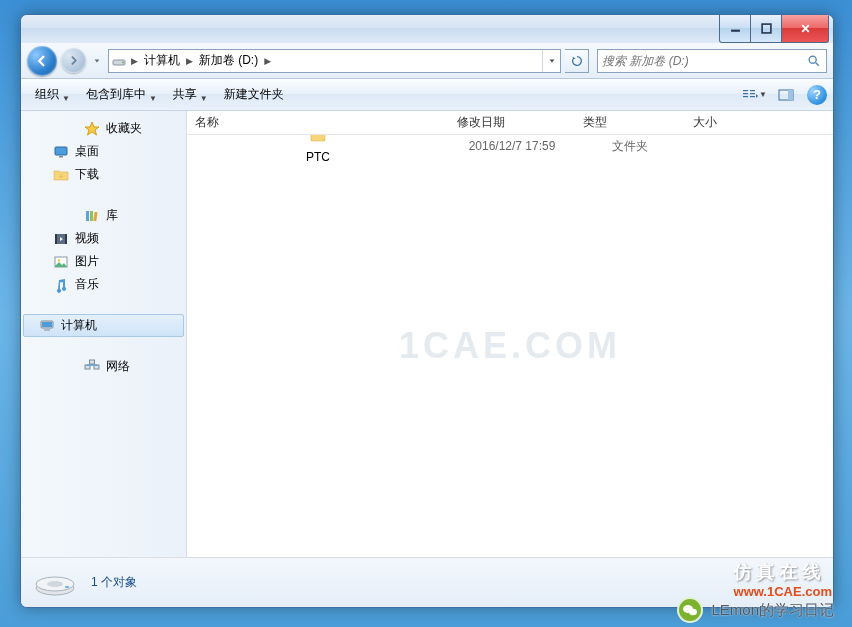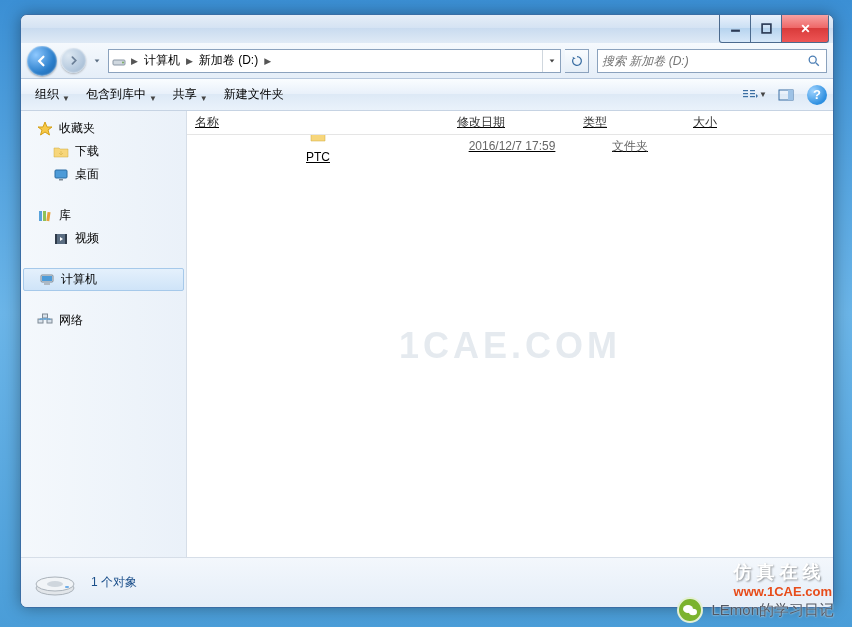--- a/index.html
+++ b/index.html
@@ -27,25 +27,25 @@
   .toolbar { height:32px; background:linear-gradient(to bottom,#fafdff,#e8f0fa 49%,#dde9f6 50%,#eaf2fb); border-bottom:1px solid #c6d3e3; display:flex; align-items:center; font-size:12px; padding:0 6px;}
   .tool-item { padding:4px 8px; display:flex; align-items:flex-end; gap:3px; border-radius:2px;}
   .tool-drop { font-size:8px; color:#444; }
   .tool-spacer { flex:1; }
   .view-btns { display:flex; gap:2px; align-items:center;}
   .view-btn { width:30px; height:22px; border:1px solid transparent; display:flex; align-items:center; justify-content:center; border-radius:2px;}
   .help-btn { width:20px;height:20px;border-radius:50%;background:radial-gradient(circle at 30% 30%,#9fd3ff,#2d8fe0 70%);display:flex;align-items:center;justify-content:center;color:#fff;font-weight:bold;font-size:13px;margin-left:6px;}
   .body { flex:1; display:flex; background:#fff; min-height:0;}
   .sidebar { width:166px; background:linear-gradient(to right,#f4f8fc,#eaf1f9); border-right:1px solid #d6dee8; overflow:auto; font-size:12px; padding:6px 0;}
   .side-group { margin-bottom:18px; }
-  .side-head { display:flex; align-items:center; gap:6px; padding:3px 8px 3px 16px; font-size:12px;}
+  .side-head { display:flex; align-items:center; gap:6px; padding:3px 8px 3px 16px; font-size:12px;margin-left:47px;}
   .side-item { display:flex; align-items:center; gap:6px; padding:3px 8px 3px 32px;}
   .side-item.sel { background:linear-gradient(to bottom,#e4f0fc,#cfe4f8); border:1px solid #a6c9ea; border-radius:2px; padding:2px 7px 2px 31px; margin:0 2px;}
   .ico { width:16px; height:16px; display:inline-flex; align-items:center; justify-content:center; flex-shrink:0;}
-  .content { flex:1; display:flex; flex-direction:column; position:relative;text-decoration:underline;}
+  .content { flex:1; display:flex; flex-direction:column; position:relative;}
   .cols { display:flex; font-size:12px; color:#333; border-bottom:1px solid #e5e5e5; height:24px; align-items:center;}
   .col { padding:0 8px; border-right:1px solid transparent;}
   .col-name{width:262px;} .col-date{width:126px;} .col-type{width:110px;} .col-size{width:80px;}
   .rows { flex:1; overflow:auto; font-size:12px; position:relative;}
   .row { display:flex; align-items:center; height:22px; padding:0;}
   .cell { padding:0 8px; display:flex; align-items:center; gap:6px; overflow:hidden; white-space:nowrap;flex-direction:column;}
   .cell-name{width:262px;} .cell-date{width:126px; color:#666;} .cell-type{width:110px; color:#666;} .cell-size{width:80px;}
   .watermark { position:absolute; left:50%; top:50%; transform:translate(-50%,-50%); font-size:36px; font-weight:bold; color:rgba(150,170,190,.25); letter-spacing:4px; pointer-events:none;}
   .status { height:50px; background:linear-gradient(to bottom,#f3f7fc,#e5eef8); border-top:1px solid #d6dee8; display:flex; align-items:center; padding:4px 10px; font-size:12px; gap:12px;}
   .drive-ico { width:48px; height:38px; display:flex;align-items:center;justify-content:center;}
@@ -179,35 +179,35 @@
         <div class="side-head">
             <span class="ico">
               <svg viewBox="0 0 16 16" width="16" height="16">
                 <path d="M8 1 L10 6 L15 6 L11 9 L12.5 14 L8 11 L3.5 14 L5 9 L1 6 L6 6 Z" fill="#f7c948" stroke="#d4a017"></path>
               </svg>
             </span>
             <span>收藏夹</span>
           </div>
         <div class="side-item">
             <span class="ico">
+              <svg viewBox="0 0 16 16" width="16" height="16">
+                <rect x="2" y="3" width="12" height="8" rx="1" fill="#4d9bd8" stroke="#2c6ca2"></rect>
+                <rect x="6" y="12" width="4" height="1.5" fill="#7f8a94"></rect>
+              </svg>
+            </span>
+            <span>桌面</span>
+          </div>
+        <div class="side-item">
+            <span class="ico">
               <svg viewBox="0 0 16 16" width="16" height="16" class="folder-svg">
                 <path d="M1 4 L6 4 L7 5 L15 5 L15 13 L1 13 Z"></path>
                 <path d="M8 7 L8 10 M6 9 L8 11 L10 9" stroke="#3a7bc8" stroke-width="1.2" fill="none"></path>
               </svg>
             </span>
             <span>下载</span>
-          </div>
-        <div class="side-item">
-            <span class="ico">
-              <svg viewBox="0 0 16 16" width="16" height="16">
-                <rect x="2" y="3" width="12" height="8" rx="1" fill="#4d9bd8" stroke="#2c6ca2"></rect>
-                <rect x="6" y="12" width="4" height="1.5" fill="#7f8a94"></rect>
-              </svg>
-            </span>
-            <span>桌面</span>
           </div>
       </div>
       <div class="side-group">
         <div class="side-head">
             <span class="ico">
               <svg viewBox="0 0 16 16" width="16" height="16">
                 <rect x="2" y="3" width="3" height="10" fill="#5aa3db"></rect>
                 <rect x="6" y="3" width="3" height="10" fill="#8fc257"></rect>
                 <rect x="10" y="4" width="3" height="9" fill="#e6a23c" transform="rotate(8 11 8)"></rect>
               </svg>
@@ -217,20 +217,38 @@
         <div class="side-item">
             <span class="ico">
               <svg viewBox="0 0 16 16" width="16" height="16">
                 <rect x="2" y="3" width="12" height="10" fill="#5a6d82"></rect>
                 <rect x="2" y="3" width="2" height="10" fill="#2f3b4a"></rect>
                 <rect x="12" y="3" width="2" height="10" fill="#2f3b4a"></rect>
                 <path d="M7 6 L10 8 L7 10 Z" fill="#fff"></path>
               </svg>
             </span>
             <span>视频</span>
+          </div>
+        <div class="side-item">
+            <span class="ico">
+              <svg viewBox="0 0 16 16" width="16" height="16">
+                <rect x="2" y="3" width="12" height="10" fill="#fff" stroke="#8a97a5"></rect>
+                <circle cx="6" cy="6.5" r="1.3" fill="#f2c94c"></circle>
+                <path d="M2 12 L6 8 L9 11 L11 9 L14 13 L2 13 Z" fill="#5db37e"></path>
+              </svg>
+            </span>
+            <span>图片</span>
+          </div>
+        <div class="side-item">
+            <span class="ico">
+              <svg viewBox="0 0 16 16" width="16" height="16">
+                <path d="M6 3 L12 2 L12 10 A2 2 0 1 1 10 10 L10 5 L7 5.5 L7 12 A2 2 0 1 1 5 12 Z" fill="#4d9bd8"></path>
+              </svg>
+            </span>
+            <span>音乐</span>
           </div>
       </div>
       <div class="side-group">
         <div class="side-item sel" style="padding-left:15px;">
             <span class="ico">
               <svg viewBox="0 0 16 16" width="16" height="16">
                 <rect x="2" y="3" width="12" height="7" rx="1" fill="#d9e2eb" stroke="#7e8a95"></rect>
                 <rect x="3" y="4" width="10" height="5" fill="#4d9bd8"></rect>
                 <rect x="5" y="11" width="6" height="2" fill="#b0b9c2"></rect>
               </svg>

